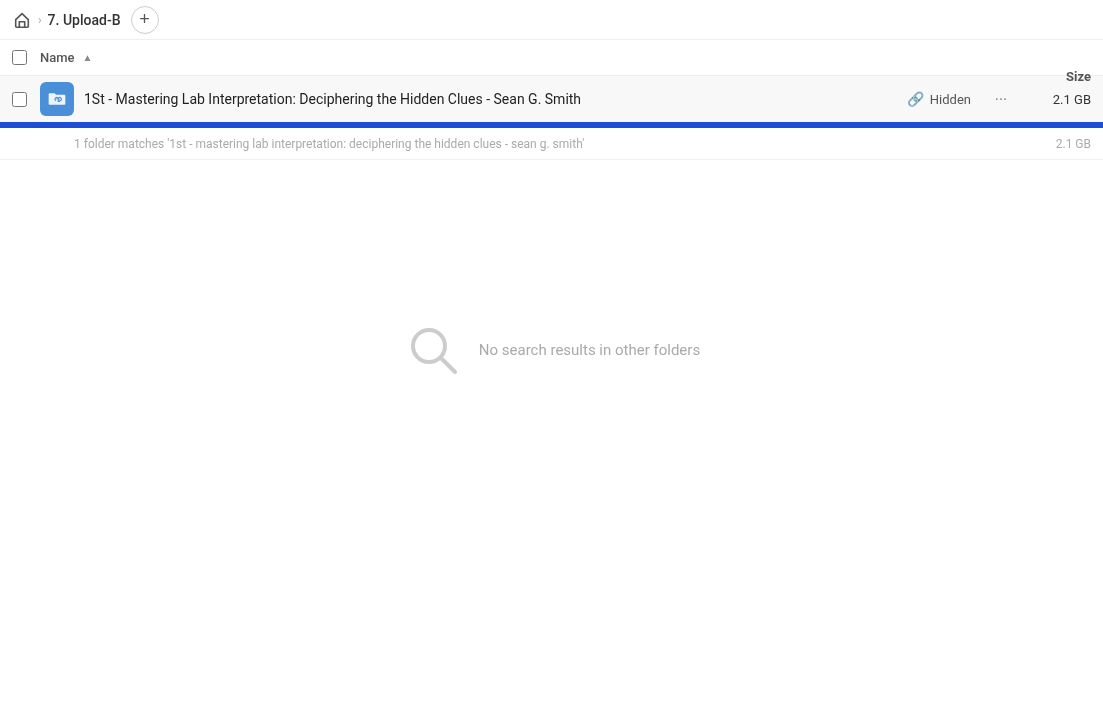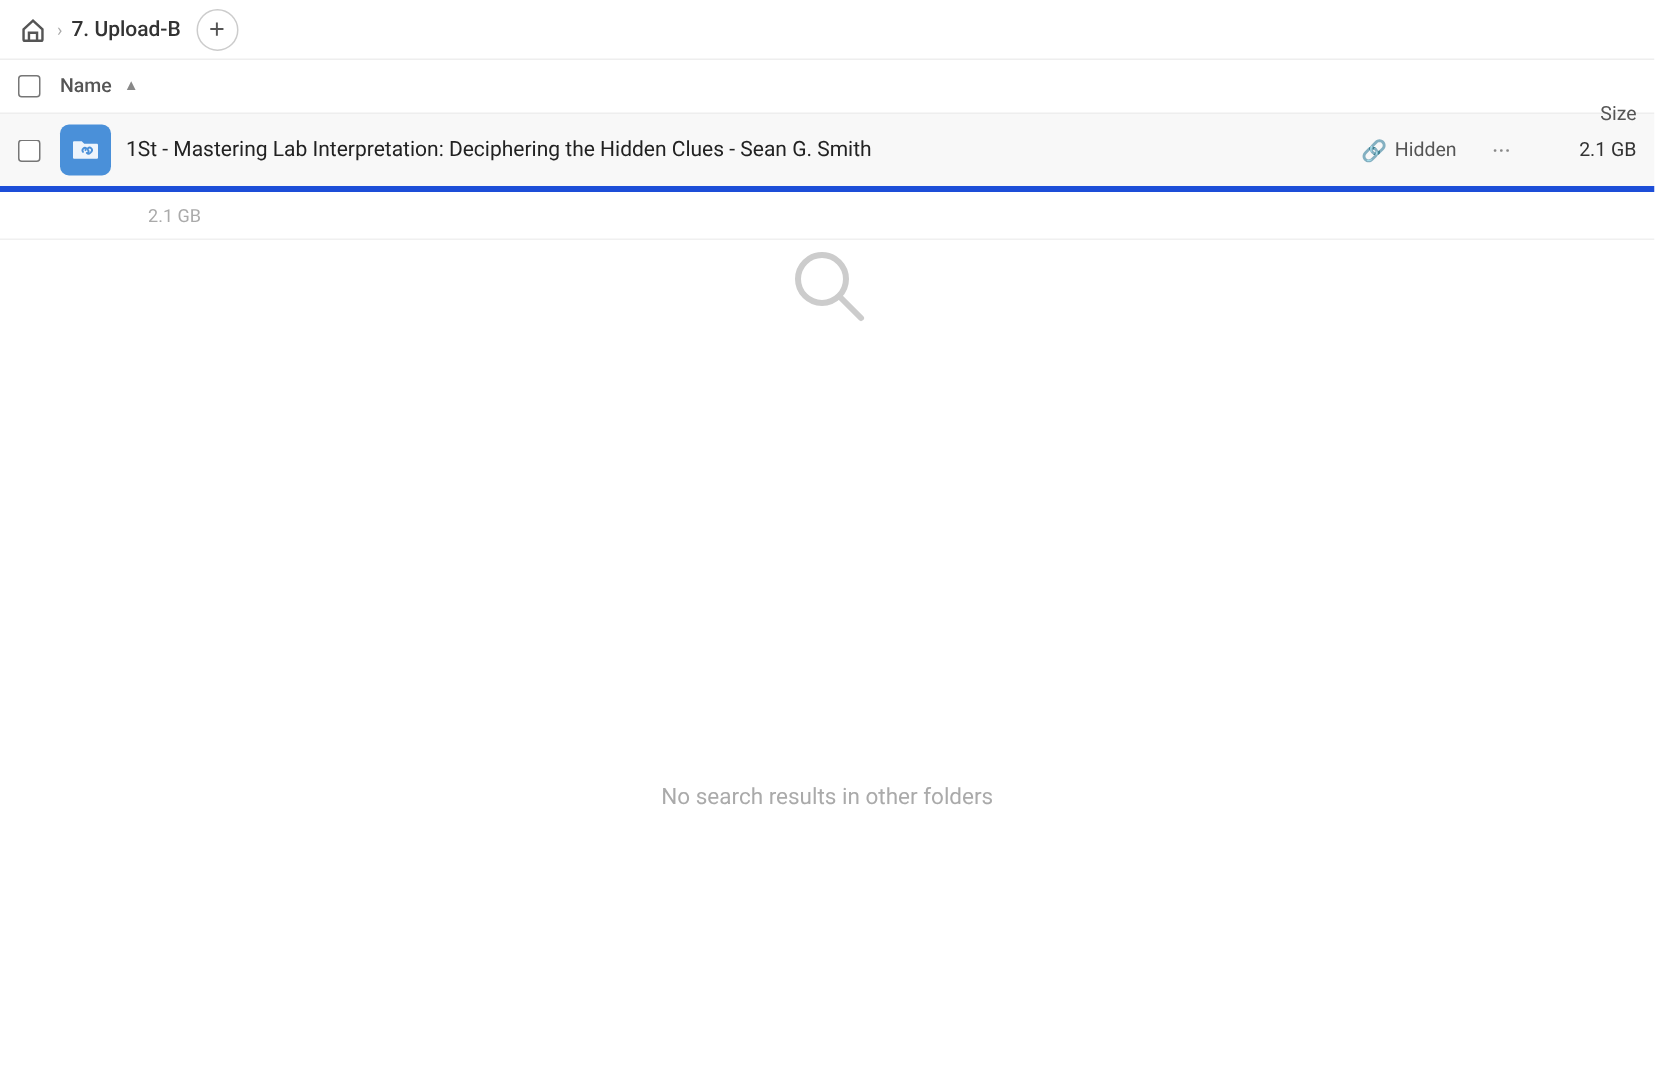--- a/index.html
+++ b/index.html
@@ -81,31 +81,31 @@
     }
     .sort-arrow {
       font-size: 10px;
       color: #888;
     }
     .col-size {
       width: 80px;
       text-align: right;
       font-size: 13px;
       color: #555;
-      font-weight: 400;
+      font-weight: 700;
       margin-top: 37px;
     }
 
     
     .file-row {
       display: flex;
       align-items: center;
       padding: 0 12px;
       height: 52px;
-      border-bottom: 4px solid #1d4ed8;
+      border-bottom: 6px solid #1d4ed8;
       background: #f8f8f8;
       cursor: pointer;
     }
     .row-checkbox {
       width: 28px;
       display: flex;
       align-items: center;
     }
     .file-icon {
       width: 34px;
@@ -178,23 +178,23 @@
     .match-note-size {
       width: 60px;
       text-align: right;
       font-size: 12px;
       color: #aaa;
     }
 
     
     .empty-state {
       display: flex;
-      flex-direction: column;
-      align-items: center;
-      justify-content: space-between;
+      flex-direction: row;
+      align-items: center;
+      justify-content: center;
       height: 380px;
       gap: 16px;
     }
     .search-icon-large {
       width: 60px;
       height: 60px;
       position: relative;
     }
     .no-results-text {
       font-size: 15px;
@@ -251,20 +251,21 @@
   </div>
 
   <div class="more-btn">
     <span>···</span>
   </div>
 
   <div class="file-size">2.1 GB</div>
 </div>
 
 <div class="match-note">
+  <span class="match-note-text">1 folder matches '1st - mastering lab interpretation: deciphering the hidden clues - sean g. smith'</span>
   <span class="match-note-size">2.1 GB</span>
 </div>
 
 <div class="empty-state">
   <div class="search-icon-large">
     <svg viewBox="0 0 60 60" fill="none" xmlns="http://www.w3.org/2000/svg" width="60" height="60">
       <circle cx="26" cy="26" r="16" stroke="#ccc" stroke-width="4"></circle>
       <line x1="38" y1="38" x2="52" y2="52" stroke="#ccc" stroke-width="4" stroke-linecap="round"></line>
     </svg>
   </div>

